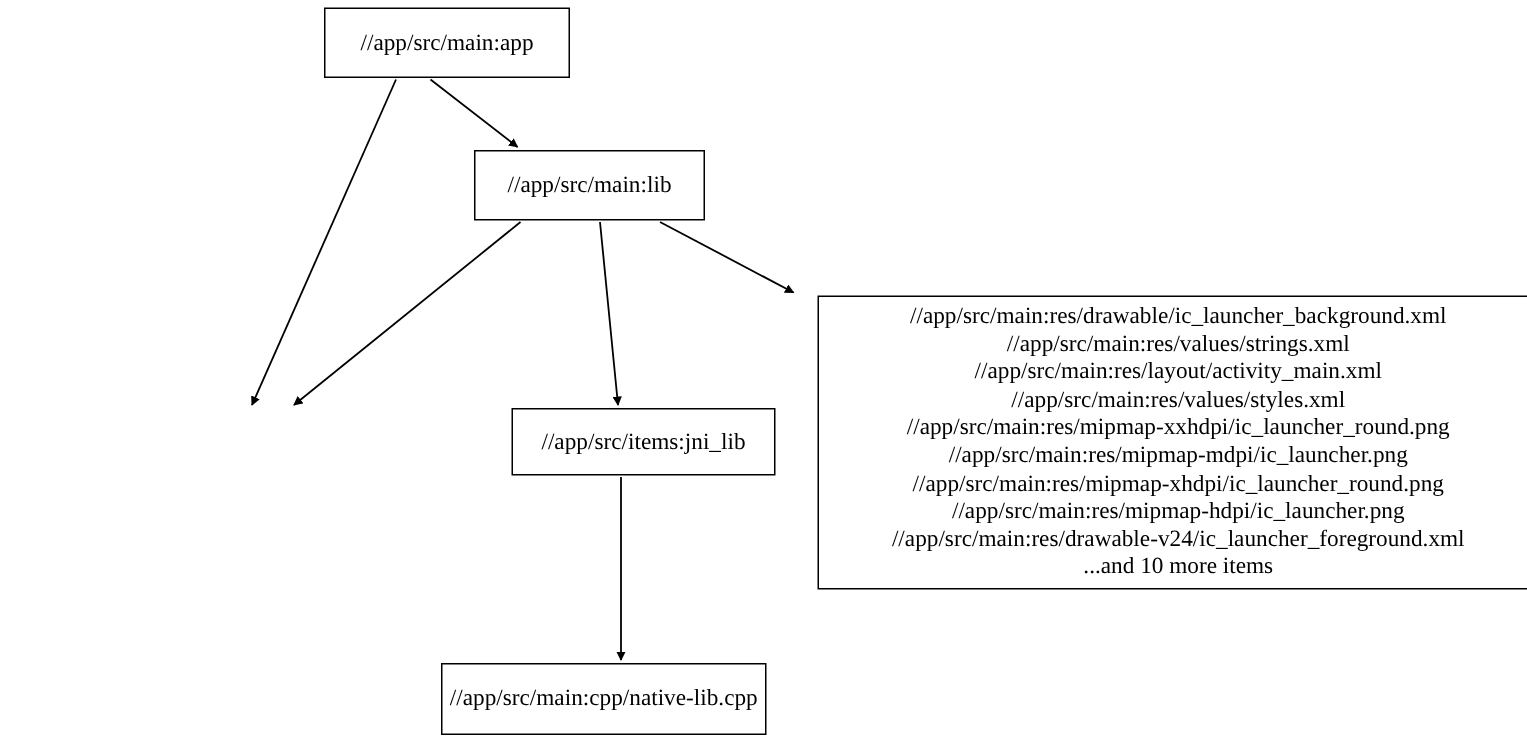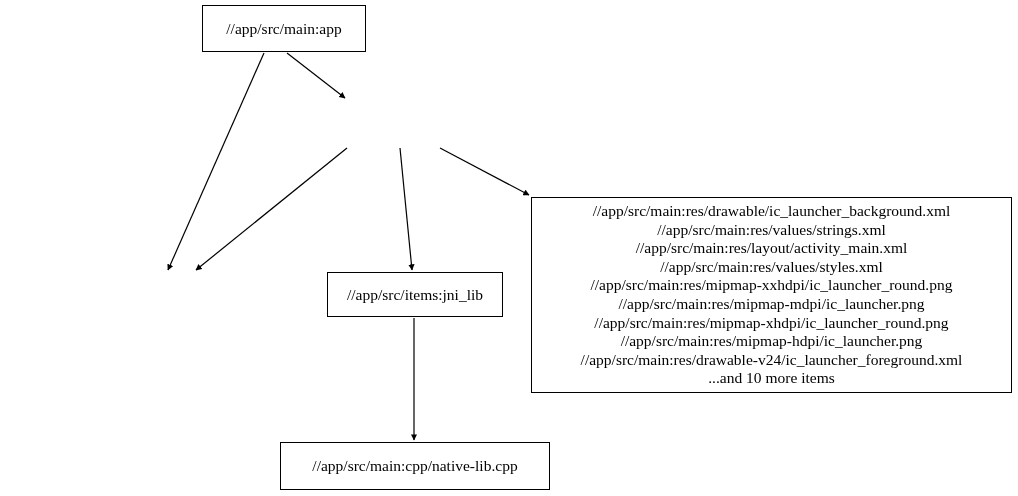--- a/index.html
+++ b/index.html
@@ -18,20 +18,21 @@
   }
   .node {
     position: absolute;
     box-sizing: border-box;
     border: 1px solid #000000;
     background: #ffffff;
     display: flex;
     align-items: center;
     justify-content: center;
     z-index: 2;
+    margin-left: 14px;
   }
   .node-label {
     font-family: "Liberation Serif", "DejaVu Serif", serif;
     font-size: 15.5px;
     line-height: 18px;
     color: #000000;
     white-space: pre;
     text-align: center;
     padding: 0 9px;
   }
@@ -68,36 +69,39 @@
         <line x1="400" y1="148" x2="412" y2="270" marker-end="url(#arrow)" stroke="#000000"></line>
         <line x1="440" y1="148" x2="529" y2="195" marker-end="url(#arrow)" stroke="#000000"></line>
         <line x1="414" y1="318" x2="414" y2="440" marker-end="url(#arrow)" stroke="#000000"></line>
       </g>
   </svg>
 
   <div class="node" style="left:202px; top:5px; width:164px; height:47px;">
     <span class="node-label">//app/src/main:app</span>
   </div>
 
+  <div class="node" style="left:302px; top:100px; width:154px; height:47px;">
+    <span class="node-label">//app/src/main:lib</span>
+  </div>
 
 
   <div class="node" style="left:327px; top:272px; width:176px; height:45px;">
     <span class="node-label">//app/src/items:jni_lib</span>
   </div>
 
   <div class="node node-multiline" style="left:531px; top:197px; width:481px; height:196px;">
     <span class="node-label">//app/src/main:res/drawable/ic_launcher_background.xml
 //app/src/main:res/values/strings.xml
 //app/src/main:res/layout/activity_main.xml
 //app/src/main:res/values/styles.xml
 //app/src/main:res/mipmap-xxhdpi/ic_launcher_round.png
 //app/src/main:res/mipmap-mdpi/ic_launcher.png
 //app/src/main:res/mipmap-xhdpi/ic_launcher_round.png
 //app/src/main:res/mipmap-hdpi/ic_launcher.png
 //app/src/main:res/drawable-v24/ic_launcher_foreground.xml
 ...and 10 more items</span>
   </div>
 
-  <div class="node" style="left:280px; top:442px; width:270px; height:48px;justify-content:center;">
+  <div class="node" style="left:280px; top:442px; width:217px; height:48px;justify-content:center;">
     <span class="node-label">//app/src/main:cpp/native-lib.cpp</span>
   </div>
 
 </div>
 
 </body></html>

